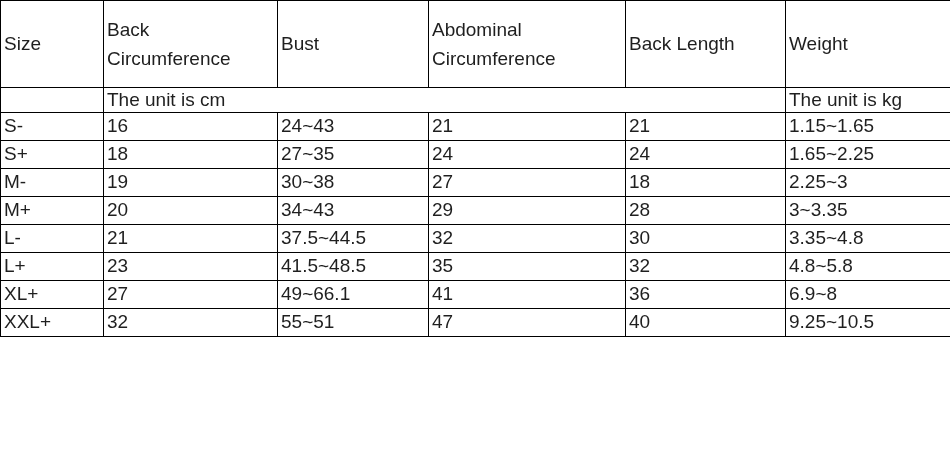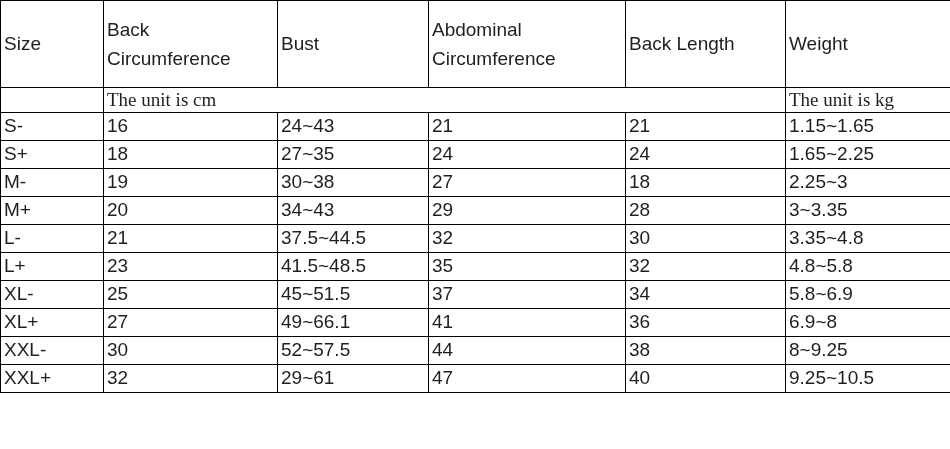--- a/index.html
+++ b/index.html
@@ -24,21 +24,20 @@
     overflow: hidden;
     white-space: normal;
   }
   .header-row td {
     height: 87px;
     line-height: 1.55;
   }
   .unit-row td {
     height: 25px;
     line-height: 1.1;
-    font-family: Liberation Serif, serif;
   }
   .data-row td {
     height: 28px;
     line-height: 1.1;
   }
 </style>
 </head>
 <body>
 
 <table class="size-table">
@@ -107,45 +106,29 @@
     </tr>
     <tr class="data-row">
       <td>L+</td>
       <td>23</td>
       <td>41.5~48.5</td>
       <td>35</td>
       <td>32</td>
       <td>4.8~5.8</td>
     </tr>
     <tr class="data-row">
-      <td>XL-</td>
-      <td>25</td>
-      <td>45~51.5</td>
-      <td>37</td>
-      <td>34</td>
-      <td>5.8~6.9</td>
-    </tr>
-    <tr class="data-row">
       <td>XL+</td>
       <td>27</td>
       <td>49~66.1</td>
       <td>41</td>
       <td>36</td>
       <td>6.9~8</td>
     </tr>
     <tr class="data-row">
-      <td>XXL-</td>
-      <td>30</td>
-      <td>52~57.5</td>
-      <td>44</td>
-      <td>38</td>
-      <td>8~9.25</td>
-    </tr>
-    <tr class="data-row">
       <td>XXL+</td>
       <td>32</td>
-      <td>29~61</td>
+      <td>55~51</td>
       <td>47</td>
       <td>40</td>
       <td>9.25~10.5</td>
     </tr>
   </tbody>
 </table>
 
 </body></html>

